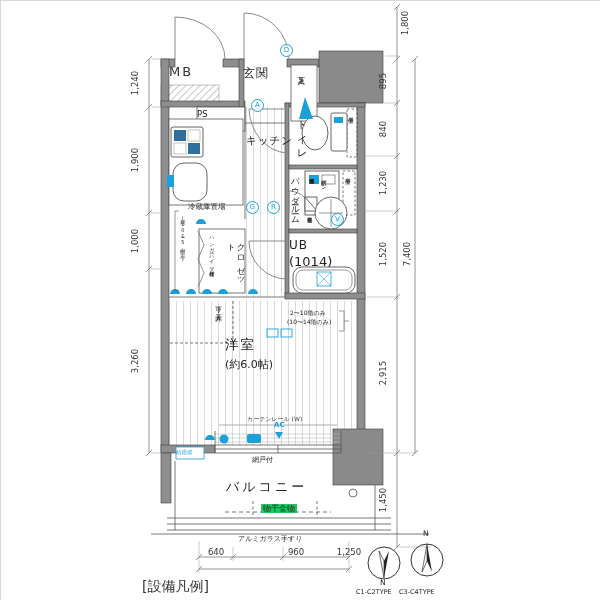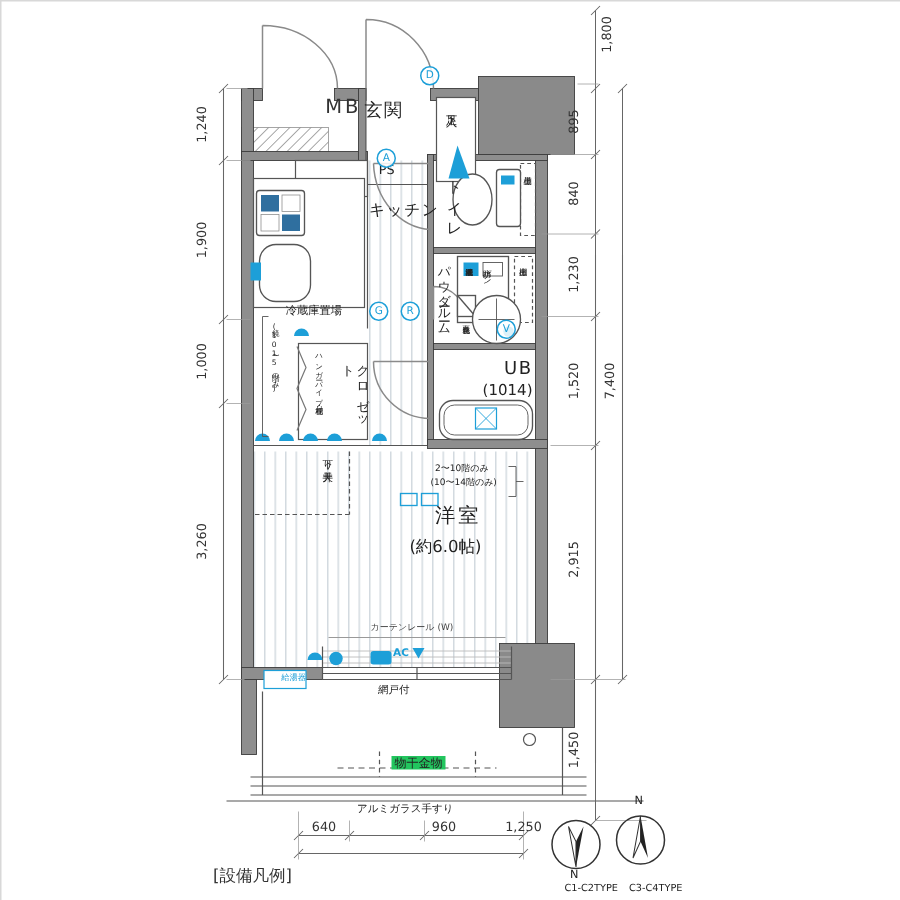--- a/index.html
+++ b/index.html
@@ -1,21 +1,21 @@
 <!DOCTYPE html>
 <html><head>
 <meta charset="utf-8">
 <style>
   html,body{margin:0;padding:0;background:#fff;}
   #canvas{position:relative;width:600px;height:600px;background:#ffffff;border:1px solid #d8d8d8;
           font-family:"DejaVu Sans","Liberation Sans",sans-serif;overflow:hidden;}
   #linework{position:absolute;left:0;top:0;}
   .lbl{position:absolute;color:#222;line-height:1.15;white-space:nowrap;z-index:3;}
   .v{writing-mode:vertical-rl;text-orientation:upright;white-space:normal;}
-  .ctr{text-align:right;white-space:normal;}
+  .ctr{text-align:left;white-space:normal;}
   .dim{position:absolute;width:44px;text-align:center;font-size:8.5px;color:#333;
        transform:rotate(-90deg);z-index:3;}
   .dimh{position:absolute;text-align:center;font-size:8.5px;color:#333;z-index:3;}
   .cmark{position:absolute;width:11px;height:11px;border:1px solid #1d9fd8;border-radius:50%;
          color:#1d9fd8;font-size:7px;line-height:11px;text-align:center;background:rgba(255,255,255,.85);z-index:4;}
   .blue{color:#1d9fd8;}
 </style>
 </head>
 <body>
 
@@ -171,30 +171,31 @@
 <div class="lbl v" style="left:289px;top:170px;height:76px;font-size:8.5px;">パウダールーム</div>
 <div class="lbl v" style="left:307px;top:173px;height:42px;font-size:5px;">洗濯機置場</div>
 <div class="lbl v" style="left:320px;top:174px;height:40px;font-size:5.5px;">防水パン</div>
 <div class="lbl v" style="left:344px;top:173px;height:40px;font-size:5.5px;">上吊棚</div>
 <div class="lbl v" style="left:305px;top:212px;height:34px;font-size:5px;">洗面化粧台</div>
 <div class="lbl ctr" style="left:187px;top:202px;width:40px;font-size:7.5px;">冷蔵庫置場</div>
 <div class="lbl v" style="left:225px;top:236px;height:52px;font-size:8.5px;letter-spacing:2px;">クロゼット</div>
 <div class="lbl v" style="left:207px;top:232px;height:60px;font-size:5px;">ハンガーパイプ・枕棚付</div>
 <div class="lbl v" style="left:178px;top:214px;height:74px;font-size:5px;">鏡(10〜15階のみ)</div>
 <div class="lbl ctr" style="left:288px;top:238px;width:66px;font-size:12px;letter-spacing:1px;">UB</div>
-<div class="lbl ctr" style="left:288px;top:254px;width:66px;font-size:10px;">(1014)</div>
+<div class="lbl ctr" style="left:288px;top:254px;width:66px;font-size:13px;">(1014)</div>
 <div class="lbl v" style="left:213px;top:300px;height:42px;font-size:7px;">下り天井</div>
 <div class="lbl ctr" style="left:224px;top:336px;width:96px;font-size:13.5px;letter-spacing:2px;">洋室</div>
 <div class="lbl ctr" style="left:224px;top:358px;width:96px;font-size:11px;">(約6.0帖)</div>
 <div class="lbl" style="left:289px;top:309px;font-size:6px;">2〜10階のみ</div>
 <div class="lbl" style="left:286px;top:318px;font-size:6px;">(10〜14階のみ)</div>
 <div class="lbl" style="left:246px;top:415px;font-size:6px;color:#444;">カーテンレール (W)</div>
-<div class="lbl blue" style="left:261px;top:430px;font-size:7px;font-weight:bold;">AC</div>
+<div class="lbl blue" style="left:261px;top:420px;font-size:7px;font-weight:bold;padding-left:12px;">AC</div>
 <div class="lbl" style="left:251px;top:455px;font-size:7px;">網戸付</div>
 <div class="lbl ctr blue" style="left:175px;top:448px;width:28px;font-size:5.5px;">給湯器</div>
+<div class="lbl ctr" style="left:225px;top:479px;width:110px;font-size:13px;letter-spacing:3px;">バルコニー</div>
 <div class="lbl" style="left:260px;top:503px;font-size:8px;background:#22c55e;padding:0 2px;">物干金物</div>
 <div class="lbl" style="left:237px;top:534px;font-size:7px;">アルミガラス手すり</div>
 
 <div class="cmark" style="left:279px;top:43px;">D</div>
 <div class="cmark" style="left:250px;top:98px;">A</div>
 <div class="cmark" style="left:245px;top:200px;">G</div>
 <div class="cmark" style="left:266px;top:200px;">R</div>
 <div class="cmark" style="left:330px;top:212px;">V</div>
 
 <div class="dim" style="left:112px;top:77px;">1,240</div>
@@ -208,19 +209,19 @@
 <div class="dim" style="left:360px;top:177px;">1,230</div>
 <div class="dim" style="left:360px;top:248px;">1,520</div>
 <div class="dim" style="left:384px;top:248px;">7,400</div>
 <div class="dim" style="left:360px;top:367px;">2,915</div>
 <div class="dim" style="left:360px;top:494px;">1,450</div>
 
 <div class="dimh" style="left:198px;top:546px;width:34px;">640</div>
 <div class="dimh" style="left:232px;top:546px;width:50px;padding-left:38px;">960</div>
 <div class="dimh" style="left:282px;top:546px;width:66px;padding-left:33px;">1,250</div>
 
-<div class="lbl" style="left:141px;top:577px;font-size:11px;color:#333;">[設備凡例]</div>
+<div class="lbl" style="left:141px;top:577px;font-size:14px;color:#333;">[設備凡例]</div>
 <div class="lbl" style="left:379px;top:578px;font-size:7.5px;">N</div>
 <div class="lbl ctr" style="left:355px;top:588px;width:56px;font-size:6.5px;">C1-C2TYPE</div>
 <div class="lbl" style="left:422px;top:529px;font-size:7.5px;">N</div>
 <div class="lbl ctr" style="left:398px;top:588px;width:56px;font-size:6.5px;">C3-C4TYPE</div>
 
 </div>
 
 </body></html>

